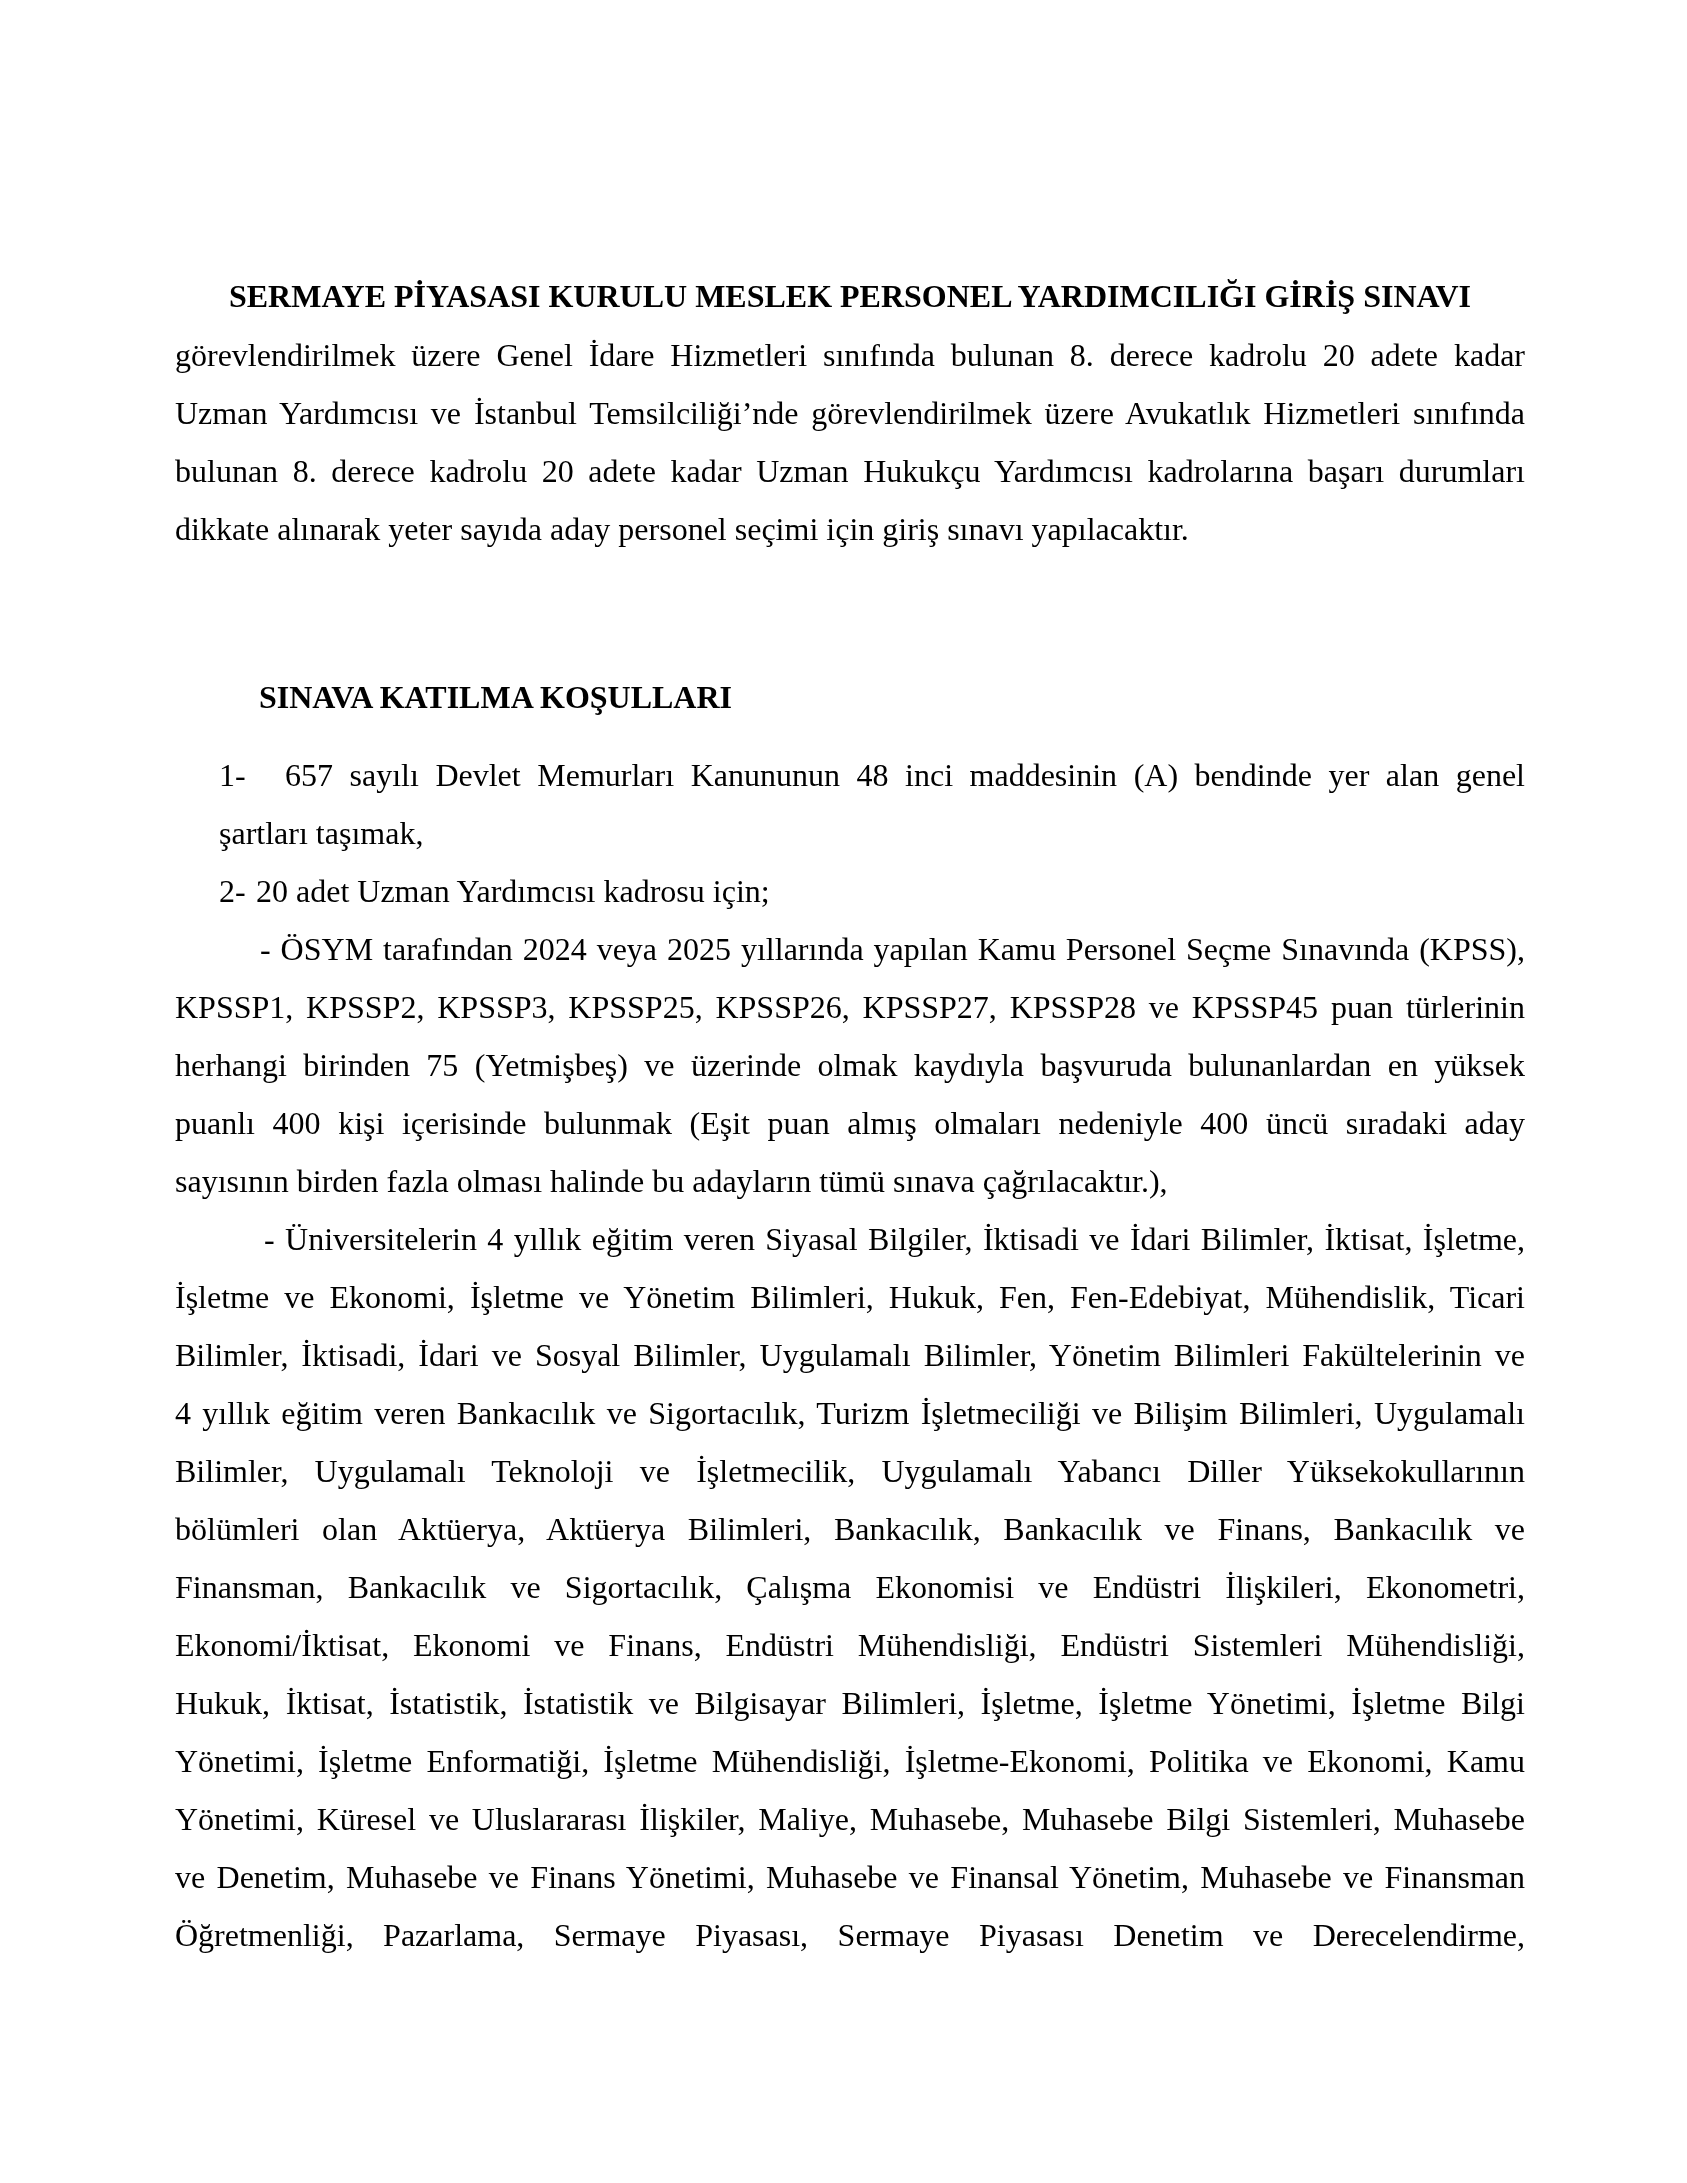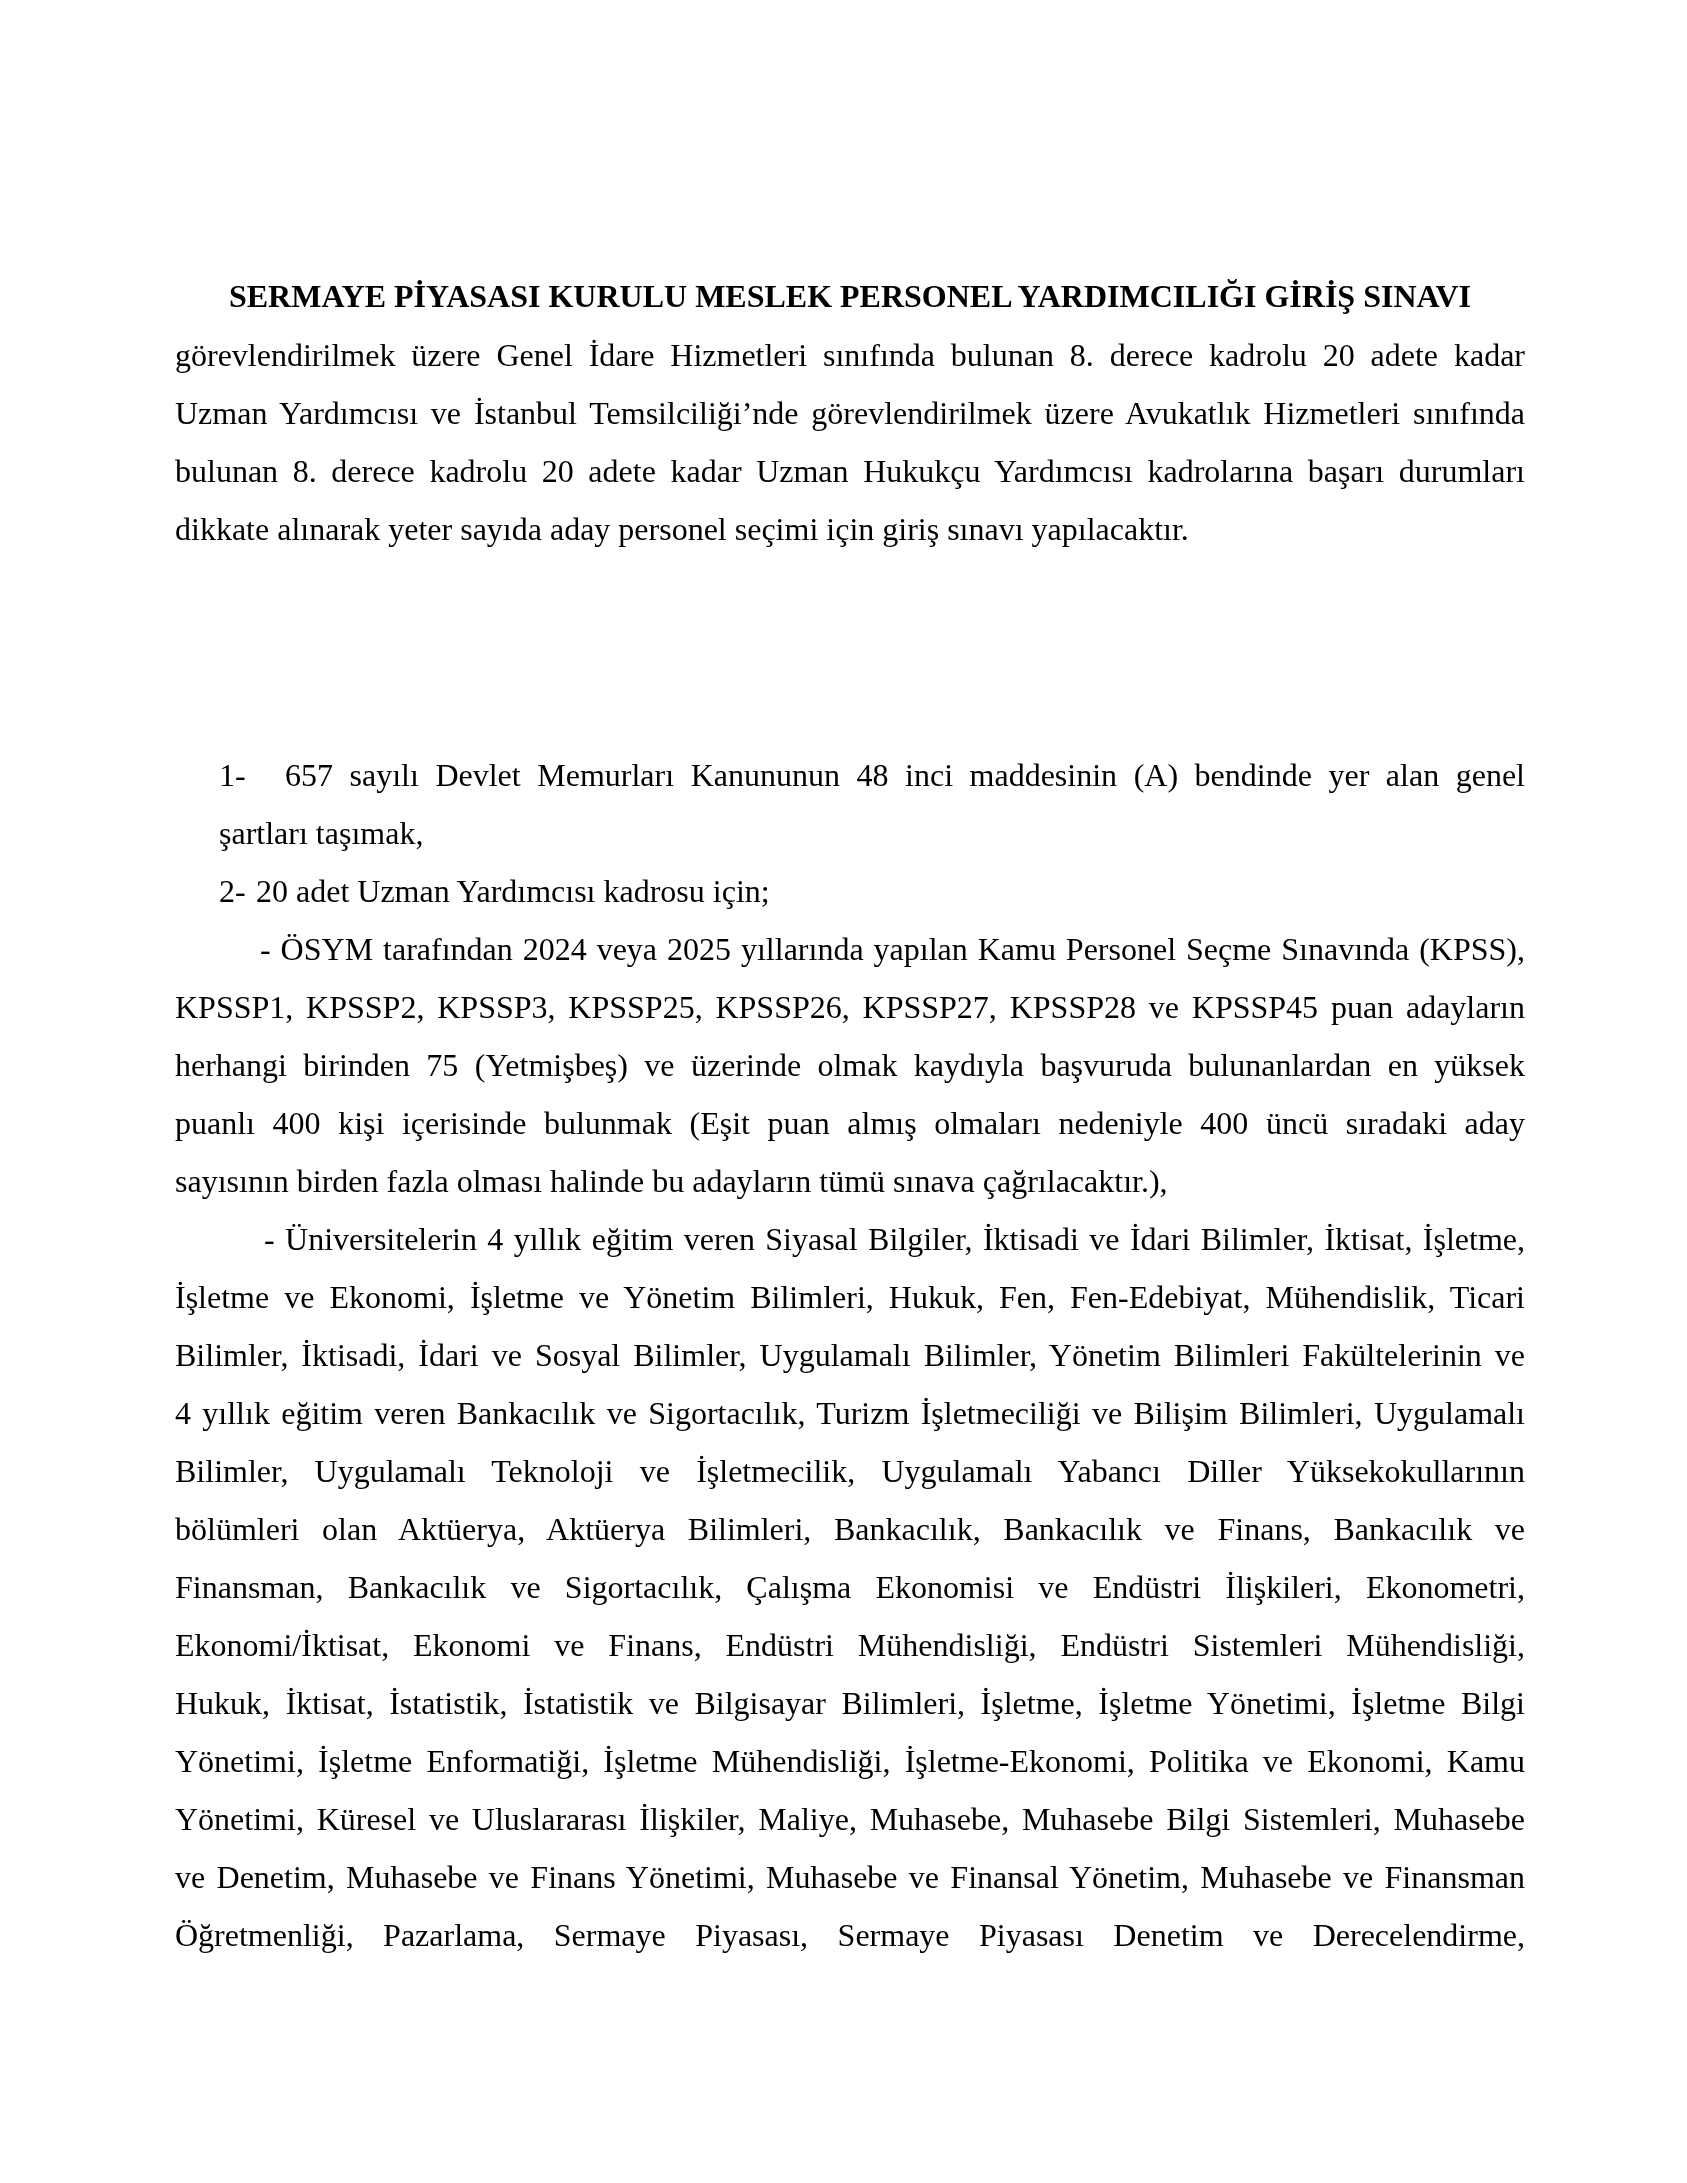--- a/index.html
+++ b/index.html
@@ -73,30 +73,31 @@
 
     <div class="title-line">SERMAYE PİYASASI KURULU MESLEK PERSONEL YARDIMCILIĞI GİRİŞ SINAVI</div>
 
     <div class="intro-block">
       <div class="line">görevlendirilmek üzere Genel İdare Hizmetleri sınıfında bulunan 8. derece kadrolu 20 adete kadar</div>
       <div class="line">Uzman Yardımcısı ve İstanbul Temsilciliği’nde görevlendirilmek üzere Avukatlık Hizmetleri sınıfında</div>
       <div class="line">bulunan 8. derece kadrolu 20 adete kadar Uzman Hukukçu Yardımcısı kadrolarına başarı durumları</div>
       <div class="line short">dikkate alınarak yeter sayıda aday personel seçimi için giriş sınavı yapılacaktır.</div>
     </div>
 
+    <div class="heading-line">SINAVA KATILMA KOŞULLARI</div>
 
     <div class="list-block">
 
       <div class="line indent-item"><span class="marker-wide">1-</span><span>657 sayılı Devlet Memurları Kanununun 48 inci maddesinin (A) bendinde yer alan genel</span></div>
       <div class="line short indent-item">şartları taşımak,</div>
 
       <div class="line short indent-item"><span class="marker-narrow">2-</span><span>20 adet Uzman Yardımcısı kadrosu için;</span></div>
 
       <div class="line indent-dash-a">- ÖSYM tarafından 2024 veya 2025 yıllarında yapılan Kamu Personel Seçme Sınavında (KPSS),</div>
-      <div class="line">KPSSP1, KPSSP2, KPSSP3, KPSSP25, KPSSP26, KPSSP27, KPSSP28 ve KPSSP45 puan adayların</div>
+      <div class="line">KPSSP1, KPSSP2, KPSSP3, KPSSP25, KPSSP26, KPSSP27, KPSSP28 ve KPSSP45 puan türlerinin</div>
       <div class="line">herhangi birinden 75 (Yetmişbeş) ve üzerinde olmak kaydıyla başvuruda bulunanlardan en yüksek</div>
       <div class="line">puanlı 400 kişi içerisinde bulunmak (Eşit puan almış olmaları nedeniyle 400 üncü sıradaki aday</div>
       <div class="line short">sayısının birden fazla olması halinde bu adayların tümü sınava çağrılacaktır.),</div>
 
       <div class="line indent-dash-b">- Üniversitelerin 4 yıllık eğitim veren Siyasal Bilgiler, İktisadi ve İdari Bilimler, İktisat, İşletme,</div>
       <div class="line">İşletme ve Ekonomi, İşletme ve Yönetim Bilimleri, Hukuk, Fen, Fen-Edebiyat, Mühendislik, Ticari</div>
       <div class="line">Bilimler, İktisadi, İdari ve Sosyal Bilimler, Uygulamalı Bilimler, Yönetim Bilimleri Fakültelerinin ve</div>
       <div class="line">4 yıllık eğitim veren Bankacılık ve Sigortacılık, Turizm İşletmeciliği ve Bilişim Bilimleri, Uygulamalı</div>
       <div class="line">Bilimler, Uygulamalı Teknoloji ve İşletmecilik, Uygulamalı Yabancı Diller Yüksekokullarının</div>
       <div class="line">bölümleri olan Aktüerya, Aktüerya Bilimleri, Bankacılık, Bankacılık ve Finans, Bankacılık ve</div>

